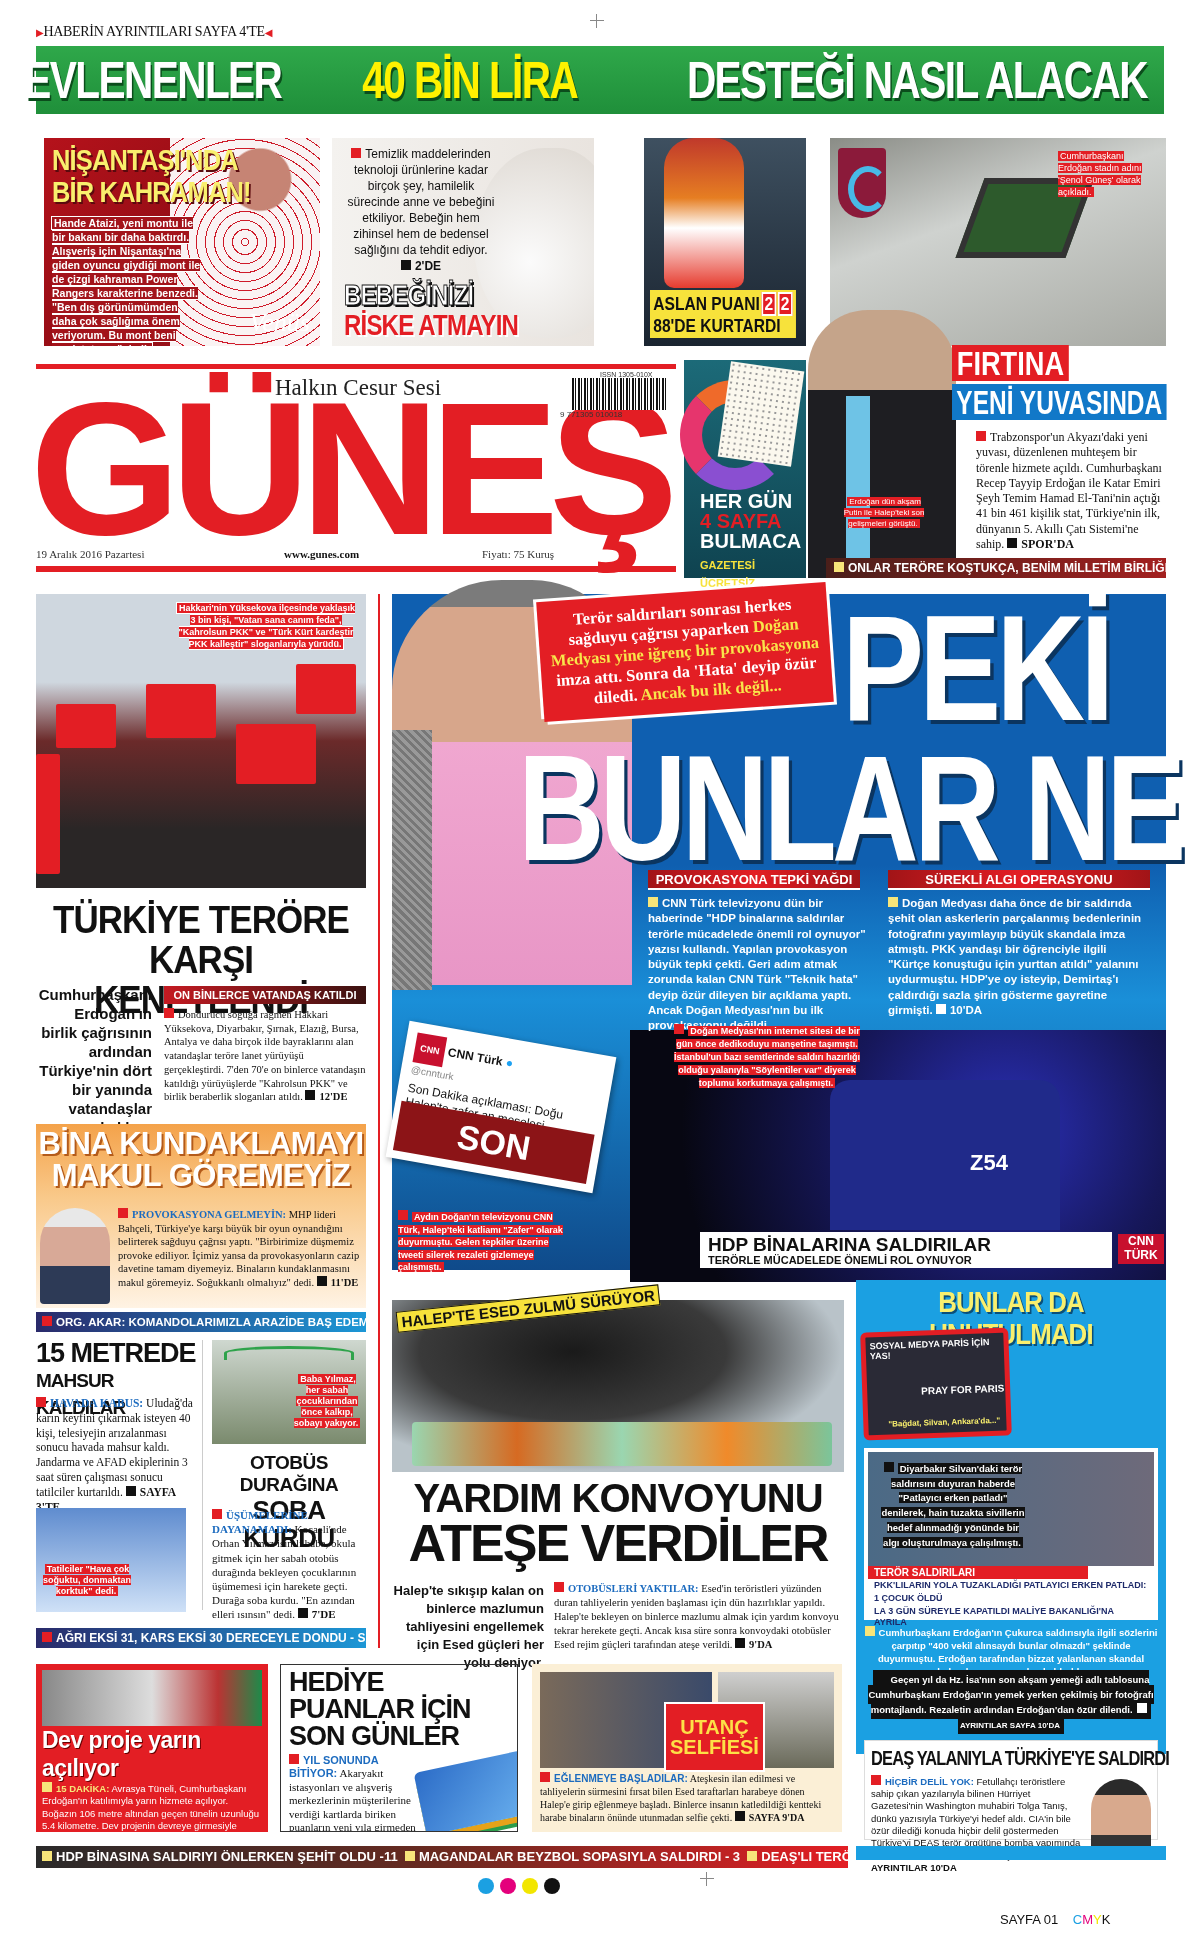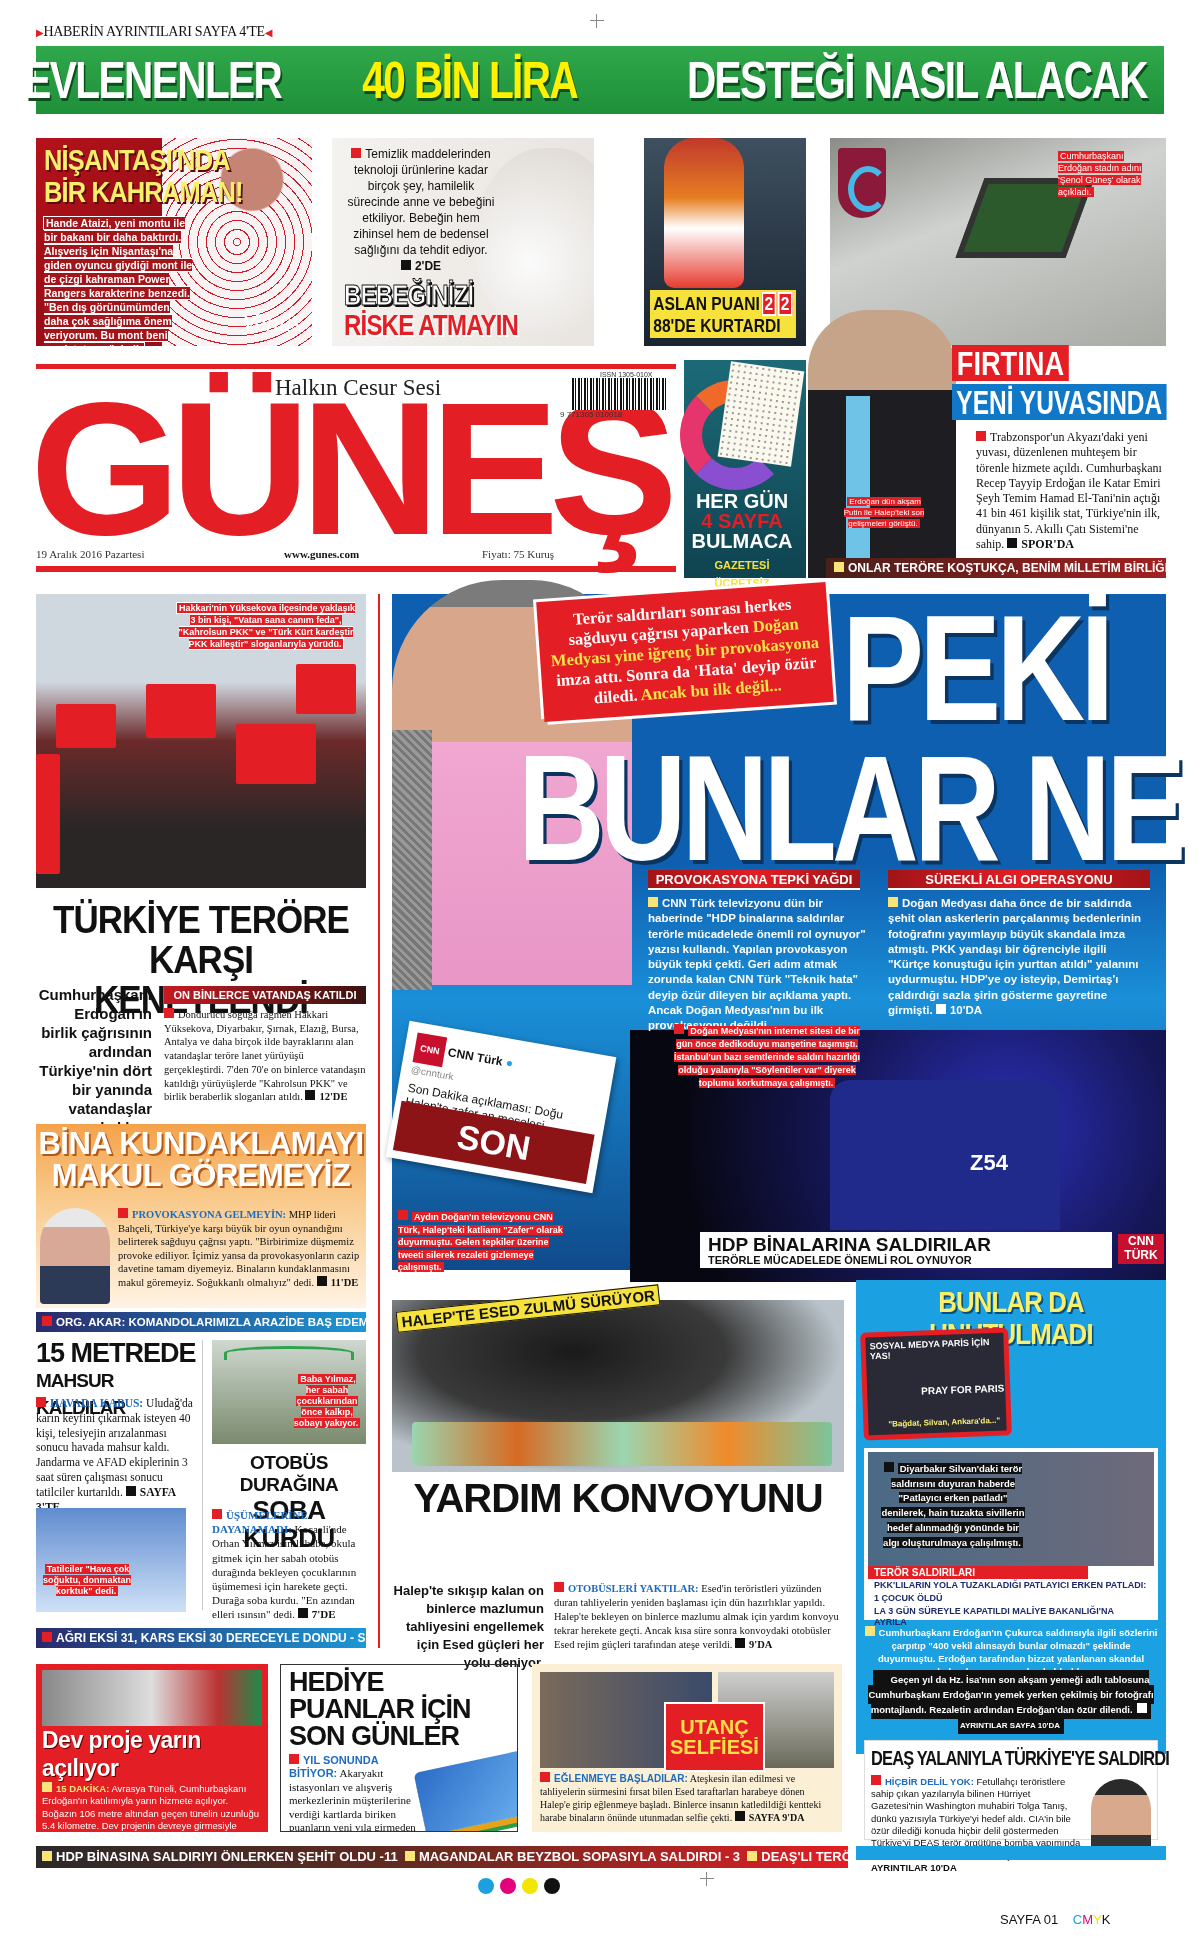--- a/index.html
+++ b/index.html
@@ -14,21 +14,21 @@
 
 
 #ribbon{left:36px;top:24px;font-family:"Liberation Serif",serif;font-size:14px;letter-spacing:-.3px}
 #ribbon .tri{color:#e31e24;font-size:10px}
 #banner{left:36px;top:46px;width:1128px;height:68px;background:linear-gradient(180deg,#2fa84a,#1f8f3a);display:flex;align-items:center;justify-content:center;gap:14px}
 #banner span{font-family:"Liberation Sans",sans-serif;font-weight:bold;font-size:52px;letter-spacing:-2px;transform:scaleX(.78);color:#fff;text-shadow:2px 3px 0 #0b4d1c;white-space:nowrap}
 #banner .yellow{color:#fff200}
 
 
 .promo{top:138px;height:208px;overflow:hidden}
-#p1{left:36px;width:276px;background:linear-gradient(135deg,#b5121b,#8d0c14 60%,#c9252d)}
+#p1{left:44px;width:276px;background:linear-gradient(135deg,#b5121b,#8d0c14 60%,#c9252d)}
 #p1 h2{position:absolute;left:8px;top:6px;font-size:30px;line-height:32px;color:#f9ef6d;font-weight:bold;letter-spacing:-1px;text-shadow:2px 2px 0 #5a0a0e;transform:scaleX(.85);transform-origin:left}
 #p1 .txt{position:absolute;left:8px;top:78px;width:150px;font-size:10.5px;line-height:14px;color:#fff;font-weight:bold}
 #p1 .txt span{background:#a3141b;box-shadow:0 0 0 1px #fff;padding:0 2px}
 #p1 .dress{position:absolute;right:0;top:0;width:150px;height:208px;background:radial-gradient(circle at 60% 20%,#c98b7a 0 16%,transparent 17%),repeating-radial-gradient(circle,#fff 0 3px,#d21b2b 3px 4px,#fff 4px 9px);opacity:.95}
 #p1 .venus{position:absolute;right:10px;bottom:8px;font-family:"Liberation Serif",serif;font-style:italic;color:#fff;font-size:26px}
 #p2{left:332px;width:262px;background:linear-gradient(90deg,#f4f2ef,#e9e4df)}
 #p2 .txt{position:absolute;left:14px;top:8px;width:150px;font-size:12px;line-height:16px;text-align:center}
 #p2 .belly{position:absolute;right:-20px;top:10px;width:140px;height:190px;border-radius:50% 40% 40% 50%;background:radial-gradient(circle at 40% 60%,#fbfbfb,#dcd6cf)}
 #p2 h3{position:absolute;left:12px;bottom:6px;font-size:30px;line-height:30px;font-weight:bold;letter-spacing:-1px;transform:scaleX(.8);transform-origin:left}
 #p2 h3 .a{color:#fff;-webkit-text-stroke:1px #111;text-shadow:2px 2px 0 #111}
@@ -52,21 +52,21 @@
 #barnum{left:560px;top:410px;font-size:8px;color:#333}
 #logo{left:30px;top:378px;font-size:190px;line-height:180px;font-weight:bold;color:#e31e24;letter-spacing:-10px;transform:scaleX(1.02);transform-origin:left}
 #date{left:36px;top:548px;font-family:"Liberation Serif",serif;font-size:11px;color:#333}
 #web{left:284px;top:548px;font-family:"Liberation Serif",serif;font-size:11px;font-weight:bold}
 #price{left:482px;top:548px;font-family:"Liberation Serif",serif;font-size:11px;color:#333}
 #mast-rule-bot{left:36px;top:566px;width:640px;height:6px;background:#e31e24}
 
 #puzzle{left:684px;top:360px;width:122px;height:218px;background:linear-gradient(180deg,#1c6a78,#0f4350)}
 #puzzle .ring{position:absolute;left:-4px;top:20px;width:110px;height:110px;border-radius:50%;border:22px solid transparent;border-top-color:#ef6a2a;border-left-color:#e6356d;border-bottom-color:#8a4fd1}
 #puzzle .sheet{position:absolute;left:40px;top:6px;width:74px;height:96px;background:#fbf8ee;transform:rotate(8deg);background-image:radial-gradient(#999 1px,transparent 1px);background-size:6px 6px}
-#puzzle .t{position:absolute;left:4px;width:108px;text-align:center;font-weight:bold;line-height:18px}
+#puzzle .t{position:absolute;left:16px;width:108px;text-align:left;font-weight:bold;line-height:18px}
 #erdogan{left:808px;top:310px;width:148px;height:268px;background:linear-gradient(180deg,#c5a48a 0 30%,#1e1e22 30%);border-radius:60px 60px 0 0}
 #erdogan .scarf{position:absolute;left:38px;top:86px;width:24px;height:170px;background:#6ec3e6}
 #erdogan .cap{position:absolute;left:34px;top:186px;width:84px;font-size:8px;line-height:11px;color:#fff;text-align:center}
 #erdogan .cap span{background:#e31e24;padding:0 2px}
 #fir-h1{left:952px;top:345px;background:#e31e24;color:#fff;font-weight:bold;font-size:34px;line-height:36px;padding:0 6px;transform:scaleX(.8);transform-origin:left}
 #fir-h2{left:952px;top:384px;background:#1178c8;color:#fff;font-weight:bold;font-size:34px;line-height:36px;padding:0 6px;transform:scaleX(.72);transform-origin:left;white-space:nowrap}
 #fir-body{left:976px;top:430px;width:190px;font-family:"Liberation Serif",serif;font-size:12px;line-height:15.3px}
 #fir-strip{left:826px;top:558px;width:340px;height:20px;background:linear-gradient(90deg,#4a1f1a,#a3201f);color:#fff;font-size:12px;font-weight:bold;line-height:20px;padding-left:8px;white-space:nowrap;overflow:hidden}
 
 
@@ -307,21 +307,21 @@
 <div id="cnnbar" class="abs">
   <div class="h">HDP BİNALARINA SALDIRILAR</div>
   <div class="s">TERÖRLE MÜCADELEDE ÖNEMLİ ROL OYNUYOR</div>
 </div>
 <div id="cnnlogo" class="abs">CNN TÜRK</div>
 
 <div id="fire" class="abs">
     <div class="bus"></div>
   </div>
 <div id="halep-tag" class="abs">HALEP'TE ESED ZULMÜ SÜRÜYOR</div>
-<div id="yardim-h" class="abs"><span>YARDIM KONVOYUNU</span></div>
+<div id="yardim-h" class="abs"><span>YARDIM KONVOYUNU</span><span class="b">ATEŞE VERDİLER</span></div>
 <div id="yardim-lede" class="abs">Halep'te sıkışıp kalan on binlerce mazlumun tahliyesini engellemek için Esed güçleri her yolu deniyor.</div>
 <div id="yardim-body" class="abs"><span class="sq red"></span><b style="color:#1c6bbf">OTOBÜSLERİ YAKTILAR:</b> <span>Esed'in teröristleri yüzünden duran tahliyelerin yeniden başlaması için dün hazırlıklar yapıldı. Halep'te bekleyen on binlerce mazlumu almak için yardım konvoyu tekrar herekete geçti. Ancak kısa süre sonra konvoydaki otobüsler Esed rejim güçleri tarafından ateşe verildi.</span> <span class="sq blk"></span><b>9'DA</b></div>
 
 <div id="unut" class="abs">
   <h3>BUNLAR DA UNUTULMADI</h3>
   <div id="paris">
     <div class="t">SOSYAL MEDYA PARİS İÇİN YAS!</div>
     <div class="pray">PRAY FOR PARIS</div>
     <div class="q">"Bağdat, Silvan, Ankara'da..."</div>
   </div>

